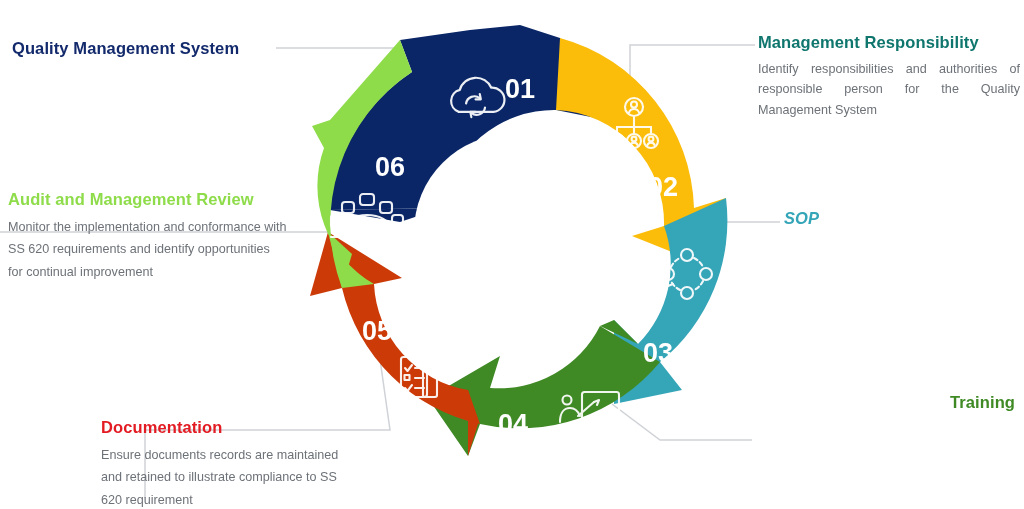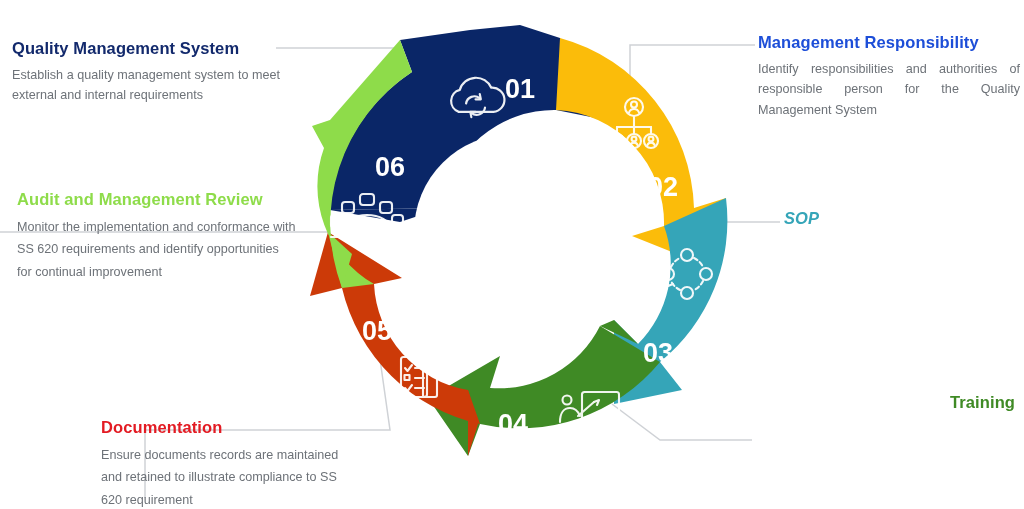--- a/index.html
+++ b/index.html
@@ -17,21 +17,21 @@
     font-size:12.6px;color:#6d7278;line-height:1.62;margin:0;
   }
   .justify .body{text-align:justify;}
 
   
   #blk-qms   {left:12px;  top:39px;  width:268px;}
   #blk-mr    {left:758px; top:33px;  width:262px;}
   #blk-sop   {left:784px; top:209px; width:236px;font-style:italic;}
   #blk-train {left:753px; top:393px; width:262px;text-align:right;}
   #blk-doc   {left:101px; top:418px; width:248px;}
-  #blk-audit {left:17px;   top:190px; width:280px;}
+  #blk-audit {left:8px;   top:190px; width:280px;}
 
   #blk-sop .body,#blk-train .body,#blk-doc .body,#blk-audit .body{line-height:1.78;}
 
   svg{display:block;}
   .num{fill:#ffffff;font-family:"Liberation Sans","DejaVu Sans",sans-serif;
        font-size:27px;font-weight:bold;}
   .icn{fill:none;stroke:#ffffff;stroke-width:2.1;
        stroke-linecap:round;stroke-linejoin:round;opacity:.92;}
   .lead{fill:none;stroke:#cfd2d6;stroke-width:1.5;}
 </style>
@@ -206,25 +206,24 @@
       <line x1="4" y1="38" x2="4" y2="43"></line>
       <line x1="0" y1="43" x2="9" y2="43"></line>
       <line x1="68" y1="38" x2="68" y2="43"></line>
       <line x1="63" y1="43" x2="72" y2="43"></line>
     </g>
 
   </svg>
 
   <div class="txtblock justify" id="blk-qms">
     <p class="heading" style="color:#12296c">Quality Management System</p>
-    <p class="body">Establish a quality management system to meet external and internal requirements</p>
   </div>
 
   <div class="txtblock justify" id="blk-mr">
-    <p class="heading" style="color:#1d4ed8">Management Responsibility</p>
+    <p class="heading" style="color:#0f766e">Management Responsibility</p>
     <p class="body">Identify responsibilities and authorities of responsible person for the Quality Management System</p>
   </div>
 
   <div class="txtblock" id="blk-sop">
     <p class="heading" style="color:#35a5b8">SOP</p>
   </div>
 
   <div class="txtblock" id="blk-train">
     <p class="heading" style="color:#3f8a25">Training</p>
   </div>

